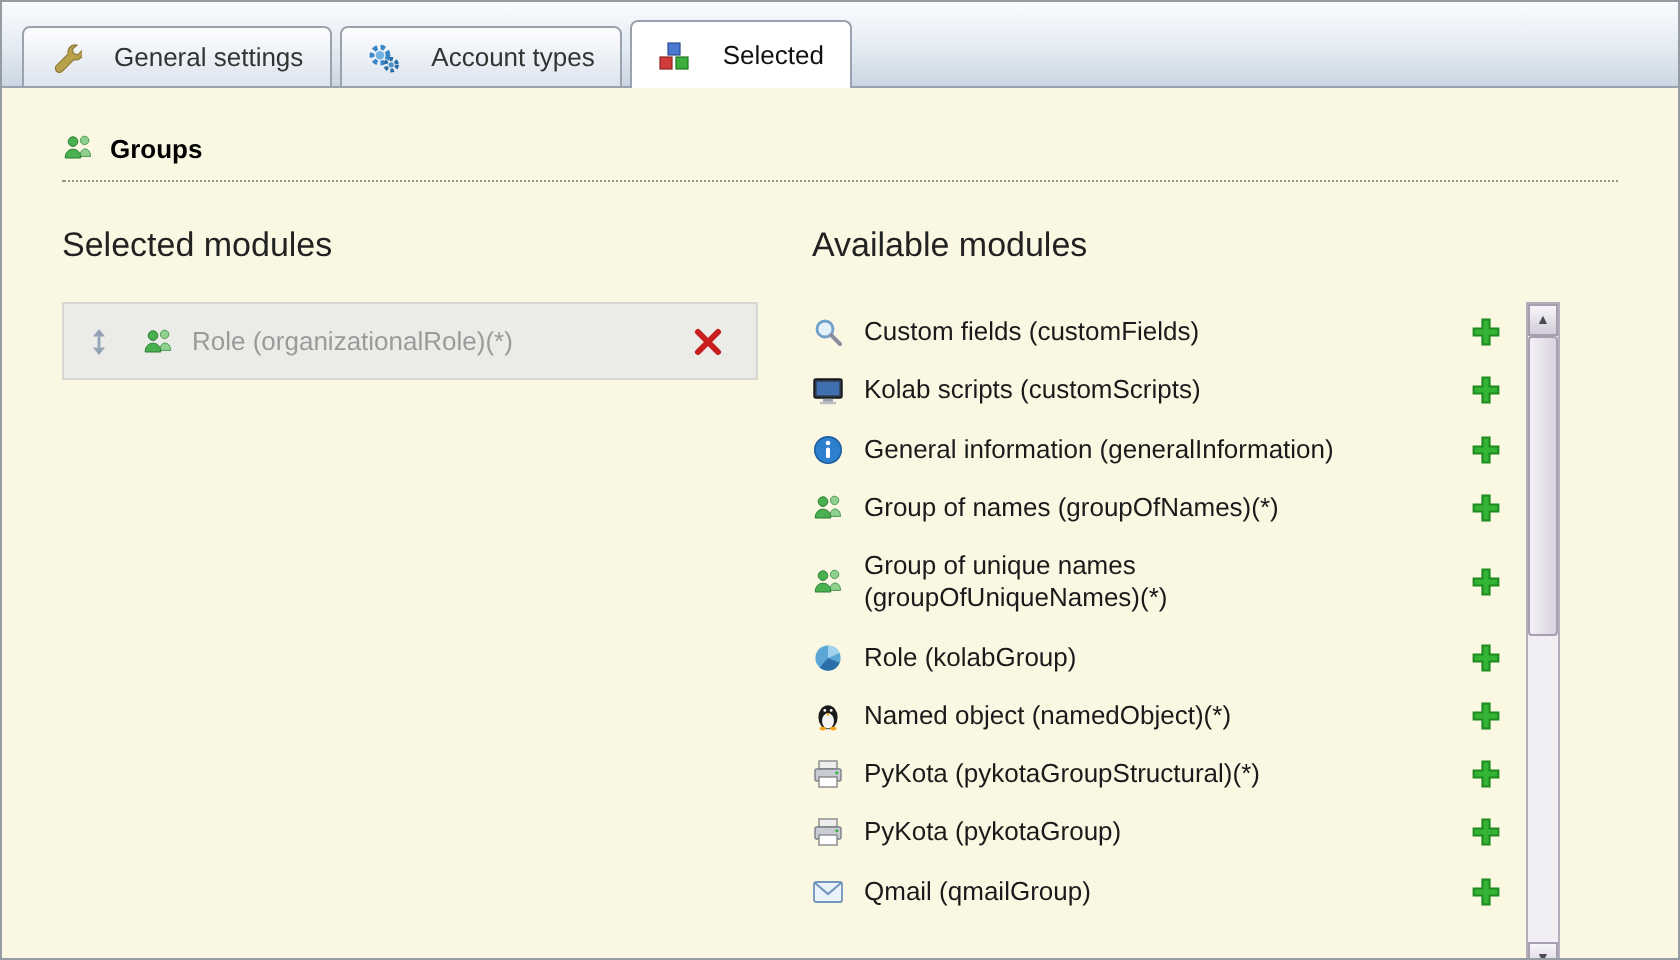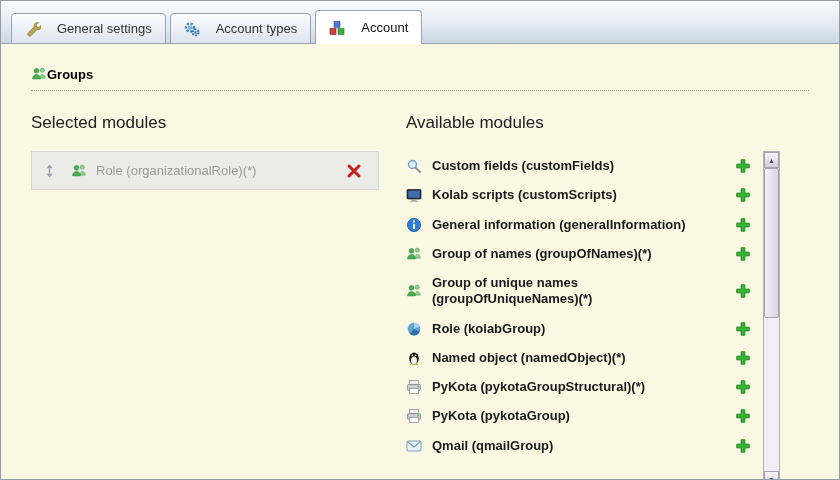--- a/index.html
+++ b/index.html
@@ -13,21 +13,21 @@
   .tabbar::after{content:"";position:absolute;left:0;right:0;bottom:0;height:1px;background:#9aa3ad;z-index:0;}
   .tab{position:relative;z-index:1;box-sizing:border-box;display:flex;align-items:center;gap:16px;
     height:31px;padding:0 13px;font-size:13px;color:#333;cursor:pointer;
     background:linear-gradient(#fcfdfe,#dde4ee);
     border:1px solid #9aa3ad;border-radius:4px 4px 0 0;}
   .tab.active{z-index:2;height:34px;border-bottom:none;background:#ffffff;color:#111;}
   .tab .ticon{width:16px;height:16px;display:inline-flex;flex:none;}
 
   
   .content{padding:22px 30px 0 30px;}
-  .section-header{display:flex;align-items:center;font-size:13px;font-weight:bold;color:#000;
+  .section-header{display:flex;align-items:center;gap:8px;font-size:13px;font-weight:bold;color:#000;
     padding-bottom:8px;border-bottom:1px dotted #99967e;}
   .section-header .sicon{width:16px;height:16px;display:inline-flex;flex:none;}
 
   .columns{display:flex;margin-top:22px;}
   .col-left{width:348px;flex:none;}
   .col-right{margin-left:27px;flex:none;}
   .col-heading{font-size:17px;color:#222;margin-bottom:18px;}
 
   
   .selected-row{box-sizing:border-box;height:39px;background:#ebebe8;border:1px solid #d7d7d1;
@@ -37,21 +37,21 @@
   .selected-label{flex:1;margin-left:9px;font-size:13px;color:#9a9a9a;
     white-space:nowrap;overflow:hidden;}
   .delete-btn{background:none;border:none;padding:0;margin-right:6px;cursor:pointer;display:inline-flex;}
 
   
   .avail-wrap{display:flex;width:374px;height:337px;overflow:hidden;}
   .avail-list{flex:1;min-width:0;}
   .avail-row{display:flex;align-items:center;padding:7px 0 6px 0;font-size:13px;color:#1a1a1a;}
   .mod-icon{width:16px;height:16px;display:inline-flex;flex:none;}
   .avail-row .mod-icon{margin-right:10px;}
-  .mod-label{max-width:265px;line-height:1.25;font-weight:bold;}
+  .mod-label{max-width:265px;line-height:1.25;}
   .add-btn{margin-left:auto;margin-right:12px;background:none;border:none;padding:0;cursor:pointer;display:inline-flex;}
 
   
   .scrollbar{box-sizing:border-box;width:17px;height:100%;flex:none;background:#f1eff3;
     border:1px solid #b3adbc;display:flex;flex-direction:column;}
   .sb-btn{box-sizing:border-box;height:16px;flex:none;display:flex;align-items:center;justify-content:center;
     background:linear-gradient(#f7f5f9,#d2cdd9);border:1px solid #a79fb0;font-size:7px;color:#4a4a58;
     cursor:pointer;line-height:1;user-select:none;}
   .sb-thumb{box-sizing:border-box;height:150px;flex:none;margin:0;
     background:linear-gradient(90deg,#f3f1f6,#d8d3df);border:1px solid #a79fb0;border-radius:2px;cursor:pointer;}
@@ -83,21 +83,21 @@
       <span>Account types</span>
     </div>
     <div class="tab active">
       <span class="ticon">
         <svg width="16" height="16" viewBox="0 0 16 16">
           <rect x="5" y="1.5" width="6" height="6" fill="#4a79d2" stroke="#2b4c8e" stroke-width="0.6"></rect>
           <rect x="1" y="8.5" width="6" height="6" fill="#d23b3b" stroke="#8e2424" stroke-width="0.6"></rect>
           <rect x="9" y="8.5" width="6" height="6" fill="#3bae3b" stroke="#20751f" stroke-width="0.6"></rect>
         </svg>
       </span>
-      <span>Account</span>
+      <span>Selected</span>
     </div>
   </div>
 
   <div class="content">
 
     <div class="section-header">
       <span class="sicon">
         <svg width="16" height="16" viewBox="0 0 16 16">
           <circle cx="11.3" cy="4.2" r="2.1" fill="#8fd08f" stroke="#4e9a52" stroke-width="0.5"></circle>
           <path d="M8.8 12.2c.3-2.4 1.4-3.7 2.7-3.7 1.5 0 2.8 1.4 2.8 3.7z" fill="#8fd08f" stroke="#4e9a52" stroke-width="0.5"></path>

